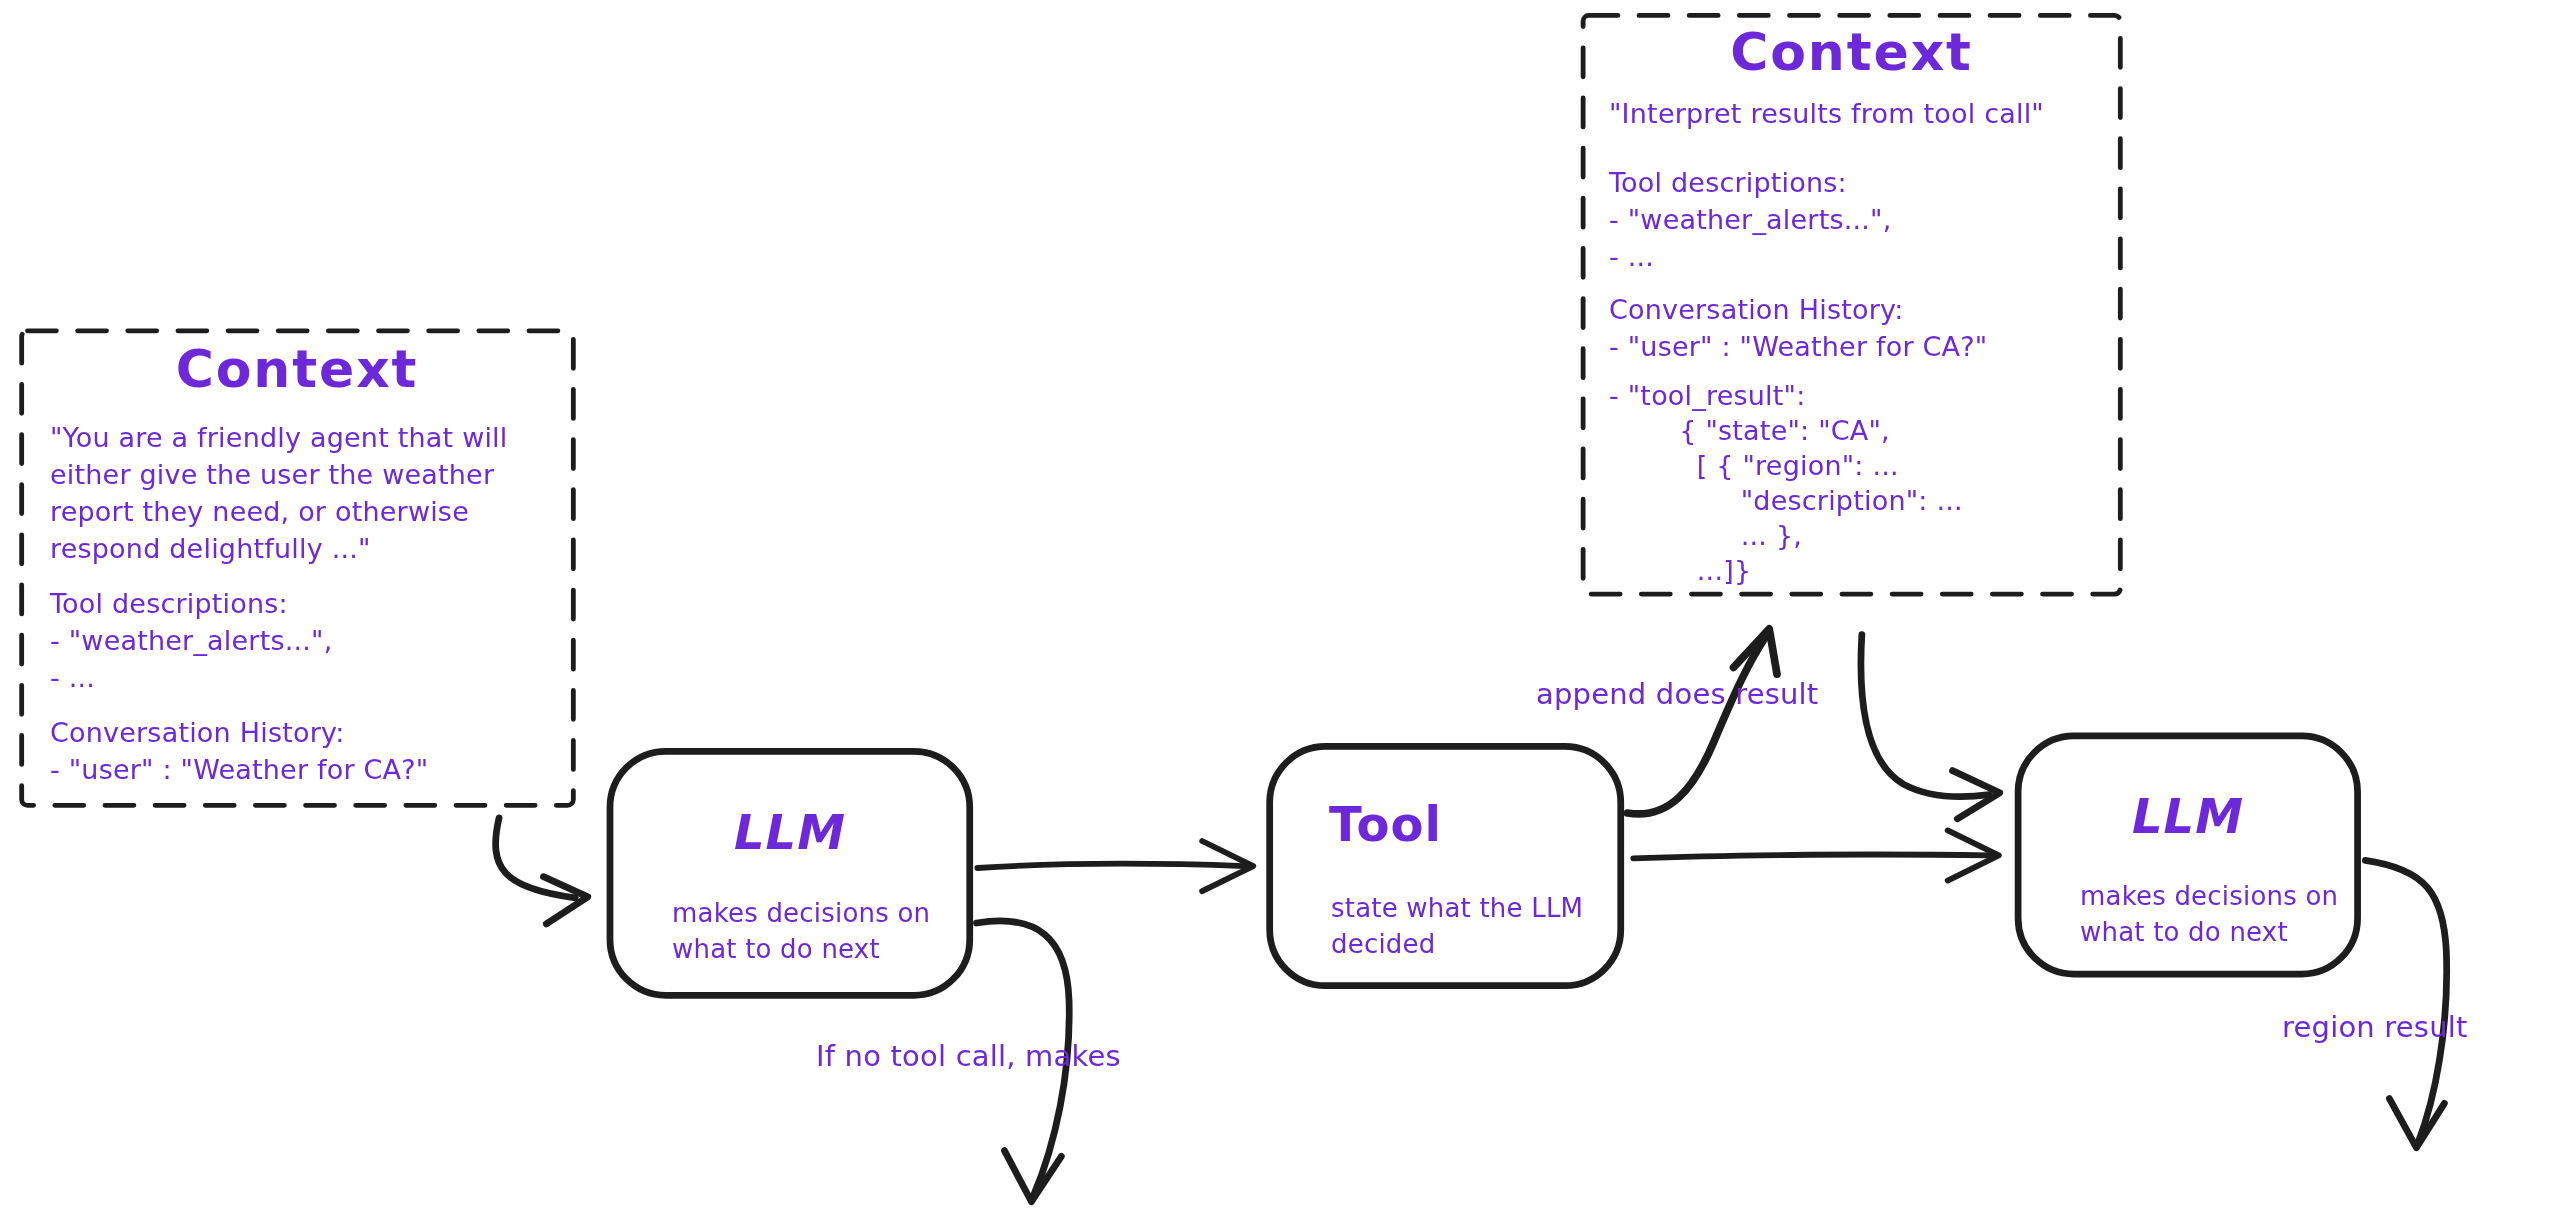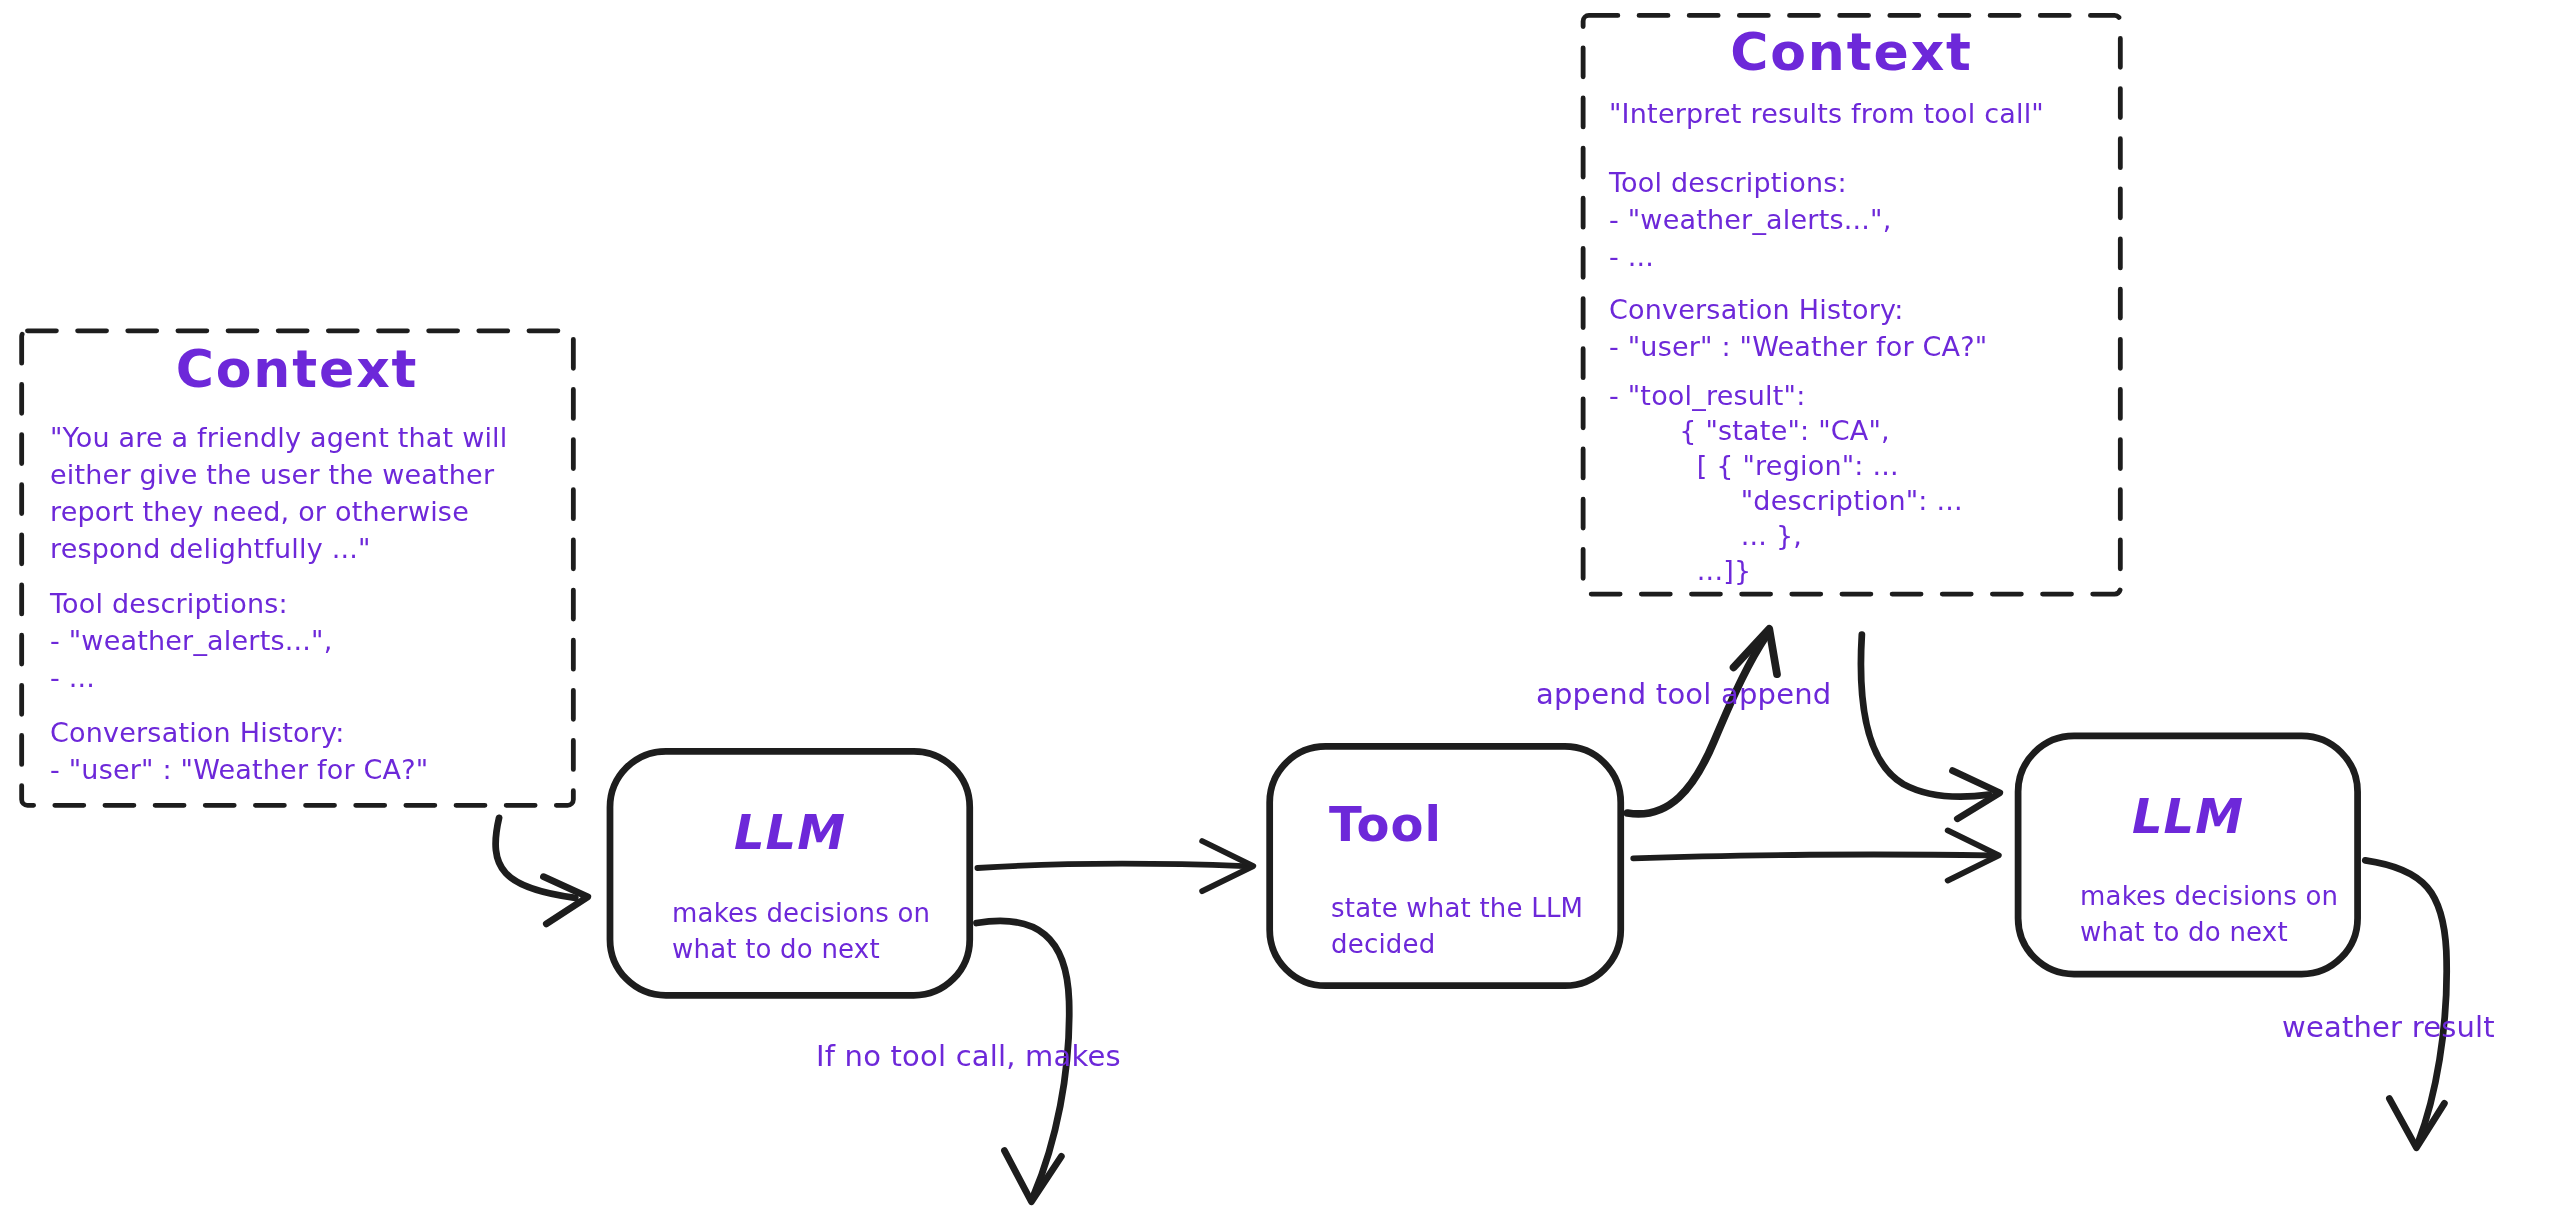--- a/index.html
+++ b/index.html
@@ -129,18 +129,18 @@
 what to do next</div>
 
 <div class="txt node-title" style="left:1210px; top:799px; width:351px;">Tool</div>
 <div class="txt node-sub" style="left:1331px; top:890px; width:280px;">state what the LLM
 decided</div>
 
 <div class="txt node-title italic" style="left:2018px; top:791px; width:340px;">LLM</div>
 <div class="txt node-sub" style="left:2080px; top:878px; width:280px;">makes decisions on
 what to do next</div>
 
-<div class="txt arrow-label" style="left:1536px; top:678px;">append tool append</div>
+<div class="txt arrow-label" style="left:1536px; top:678px;">append does result</div>
 
 <div class="txt arrow-label" style="left:816px; top:1040px;">If no tool call, makes</div>
 
-<div class="txt arrow-label" style="left:2282px; top:1011px;">weather result</div>
+<div class="txt arrow-label" style="left:2282px; top:1011px;">region result</div>
 
 
 </body></html>

